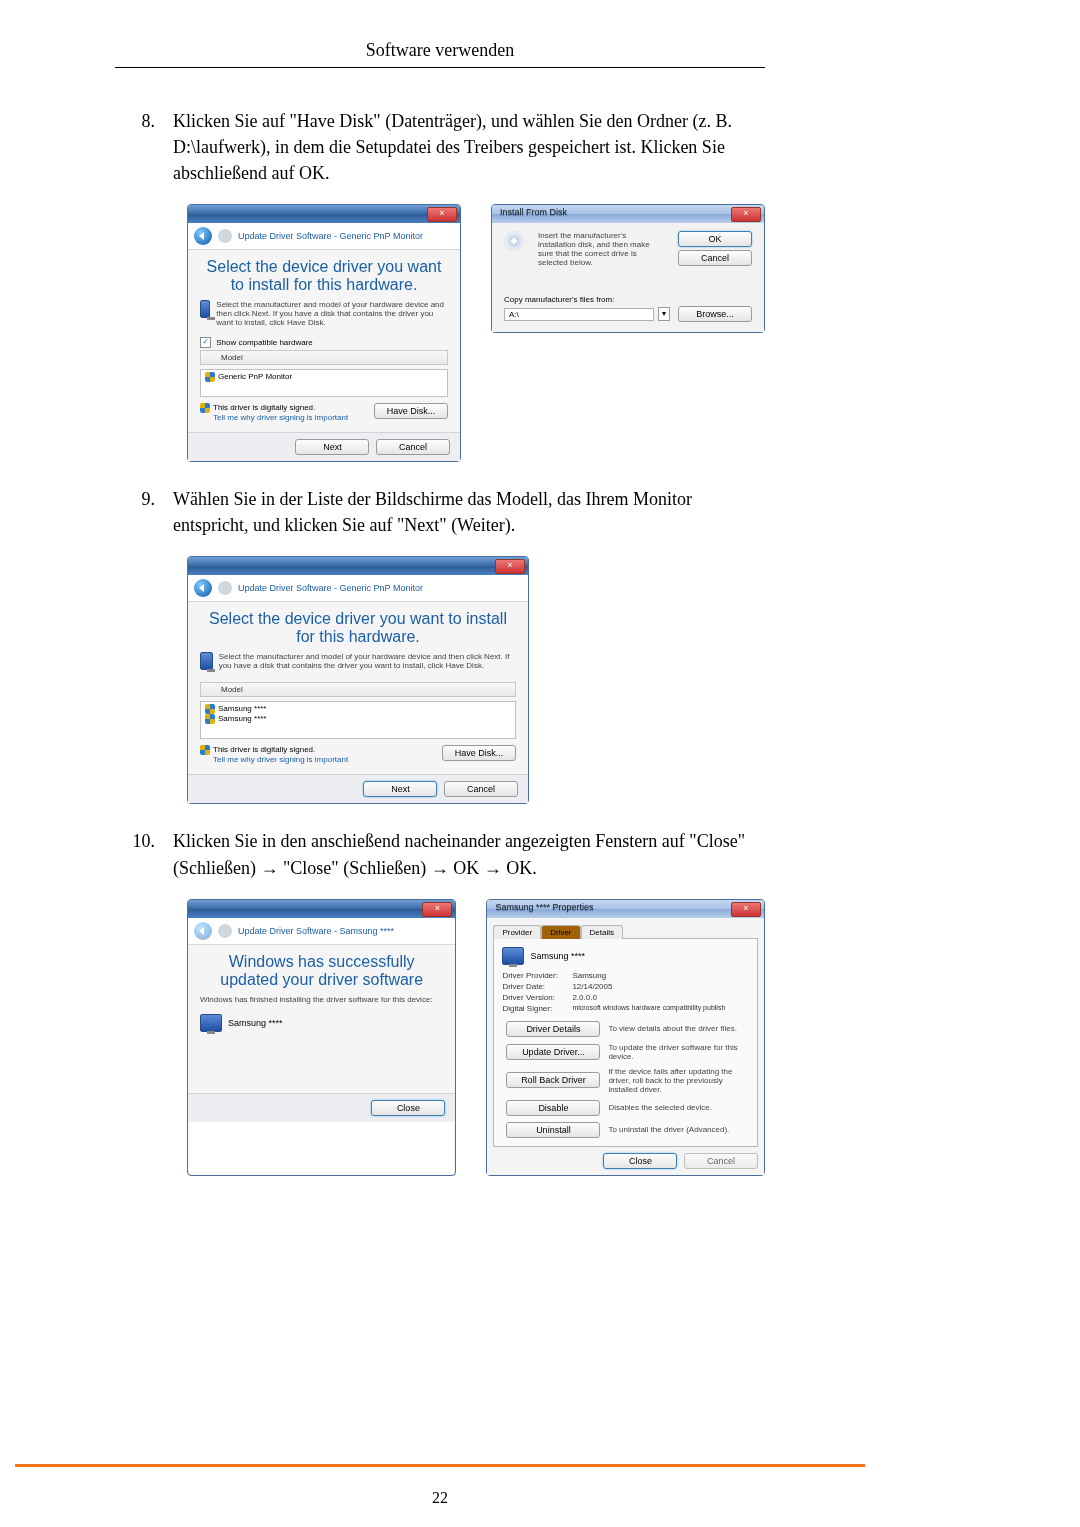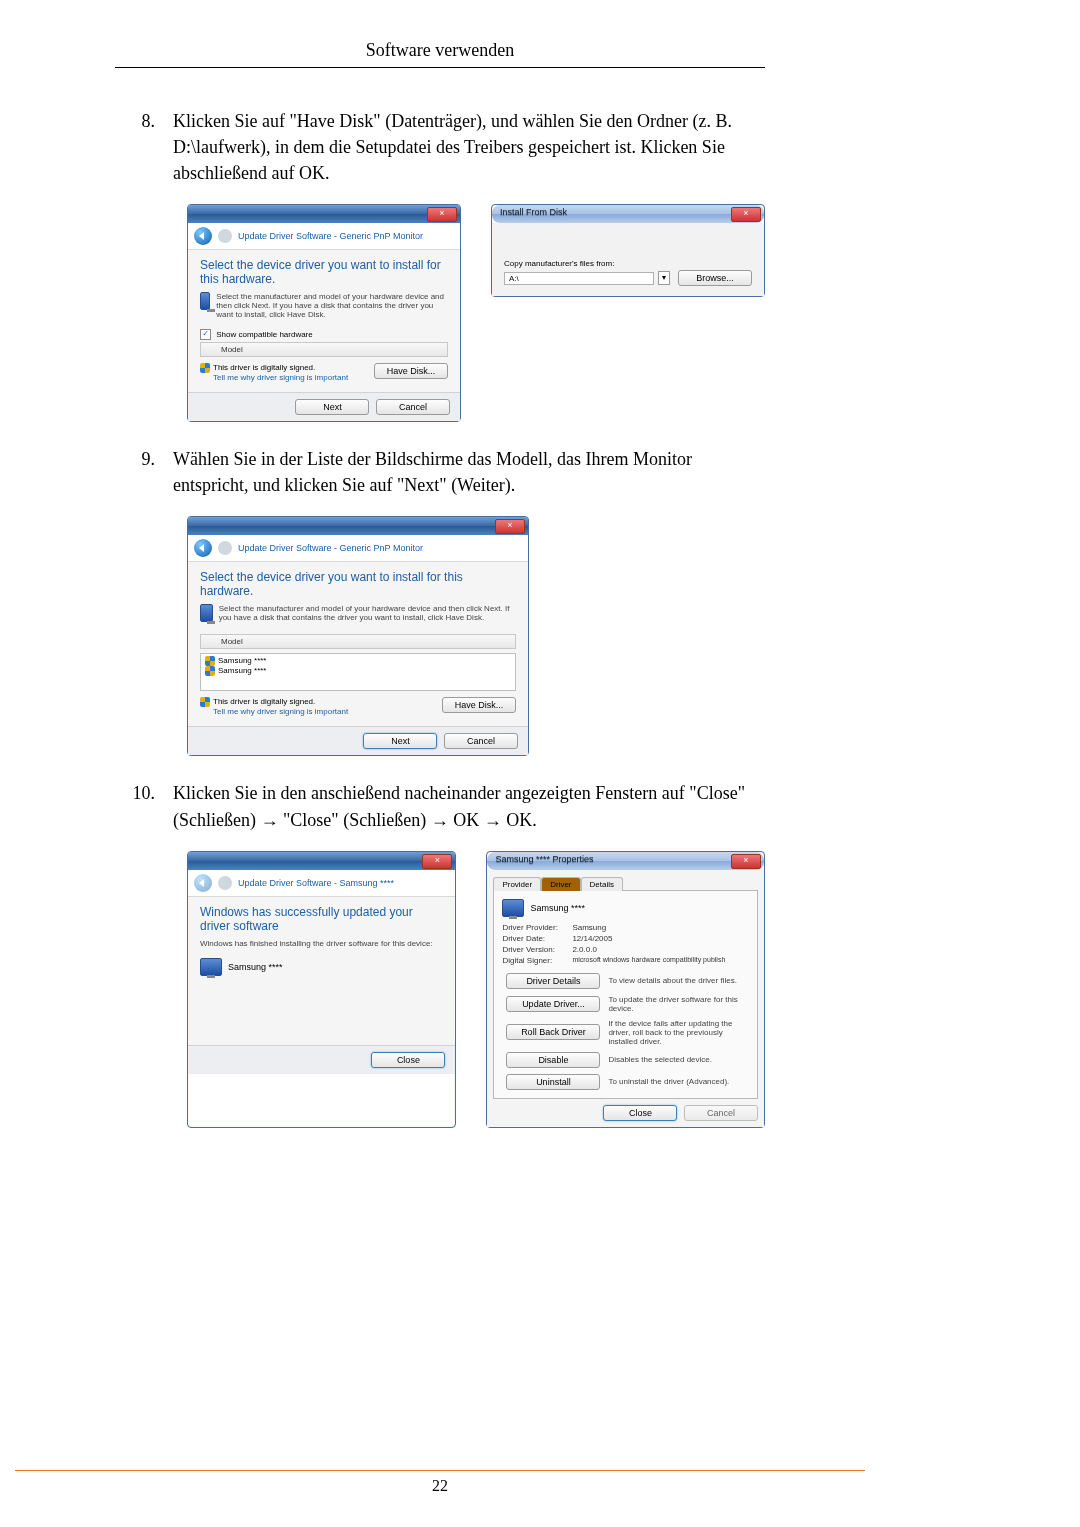--- a/index.html
+++ b/index.html
@@ -56,21 +56,20 @@
     box-shadow: 0 0 1px rgba(0,0,0,.3) inset;
   }
   .dlg-titlebar {
     height: 18px;
     background: linear-gradient(#6fa0d8,#3d6aa6 48%,#2d5a98 52%,#4a82c2);
     border-radius: 3px 3px 0 0;
     position: relative;
   }
   .dlg-titlebar.light {
     background: linear-gradient(#c7d8ef,#a9c2e6 48%,#89aadb 52%,#b8ceea);
-    border-radius: 8px;
   }
   .dlg-title-txt {
     position: absolute;
     left: 8px; top: 2px;
     color: #fff;
     font-size: 9px;
     text-shadow: 0 1px 1px rgba(0,0,0,.4);
   }
   .dlg-close {
     position: absolute; right: 3px; top: 2px;
@@ -103,22 +102,23 @@
     border-radius: 3px;
     text-align: center;
     margin-left: 4px;
   }
   .vbtn.default {
     border-color:#3c7fb1;
     box-shadow: 0 0 2px #6fb2e6;
   }
   .blue-head {
     color: #1b5fa6;
-    font-size: 12px;
+    font-size: 16px;
     margin-bottom: 6px;
+    text-align: center;
   }
   .subtext {
     font-size: 8px;
     color: #444;
   }
   .nav-row {
     display:flex;
     align-items:center;
     gap:6px;
     padding:4px 6px;
@@ -192,24 +192,24 @@
   .txtin {
     display:inline-block;border:1px solid #b0b0b0;background:#fff;
     padding:1px 4px;font-size:8px;min-width:140px;
   }
   .footer-page {
     position:absolute;
     bottom:20px;
     left:0;right:0;
     text-align:center;
     font-size:16px;
-    border-top:1px solid #f97316;
-    padding-top:6px;
+    border-top:3px solid #f97316;
+    padding-top:22px;
     width:850px;
-    margin:12px auto;
+    margin:0 auto;
   }
   .tab-row {
     display:flex;gap:0;border-bottom:1px solid #b8b8b8;
   }
   .tab {
     padding:2px 8px;font-size:8px;
     border:1px solid #b8b8b8;border-bottom:none;
     background:#ededed;border-radius:3px 3px 0 0;
     position:relative;top:1px;
   }
@@ -245,40 +245,51 @@
         <div class="blue-head">Select the device driver you want to install for this hardware.</div>
         <div style="display:flex">
           <span class="mon-icon"></span>
           <span class="subtext">Select the manufacturer and model of your hardware device and then click Next. If you have a disk that contains the driver you want to install, click Have Disk.</span>
         </div>
         <div style="margin-top:10px;font-size:8px">
           <span class="chk checked"></span>
           <span>Show compatible hardware</span>
         </div>
         <div class="list-hdr" style="margin-top:2px">Model</div>
+        <div class="list-box" style="height:22px">
+          <div style="font-size:8px"><span class="shield"></span><span>Generic PnP Monitor</span></div>
+        </div>
         <div style="display:flex;align-items:flex-start;margin-top:6px">
           <div style="flex:1">
             <div style="font-size:8px"><span class="shield"></span><span>This driver is digitally signed.</span></div>
             <div class="link" style="font-size:8px;margin-left:13px">Tell me why driver signing is important</div>
           </div>
           <span class="vbtn">Have Disk...</span>
         </div>
       </div>
       <div class="dlg-footer">
         <span class="vbtn">Next</span>
         <span class="vbtn">Cancel</span>
       </div>
     </div>
 
     <div class="dlg" style="width:330px;align-self:flex-start">
       <div class="dlg-titlebar light">
         <span class="dlg-title-txt" style="color:#123">Install From Disk</span>
         <div class="dlg-close">×</div>
       </div>
       <div class="dlg-body" style="background:#f2f2f2">
+        <div style="display:flex;gap:8px">
+          <span class="disc-icon"></span>
+          <span class="subtext" style="flex:1">Insert the manufacturer's installation disk, and then make sure that the correct drive is selected below.</span>
+          <div style="display:flex;flex-direction:column;gap:3px">
+            <span class="vbtn default">OK</span>
+            <span class="vbtn">Cancel</span>
+          </div>
+        </div>
         <div style="margin-top:28px;font-size:8px">Copy manufacturer's files from:</div>
         <div style="display:flex;gap:4px;margin-top:2px;align-items:center">
           <span class="txtin" style="flex:1">A:\</span>
           <span class="drop">▾</span>
           <span class="vbtn">Browse...</span>
         </div>
       </div>
     </div>
   </div>
 

